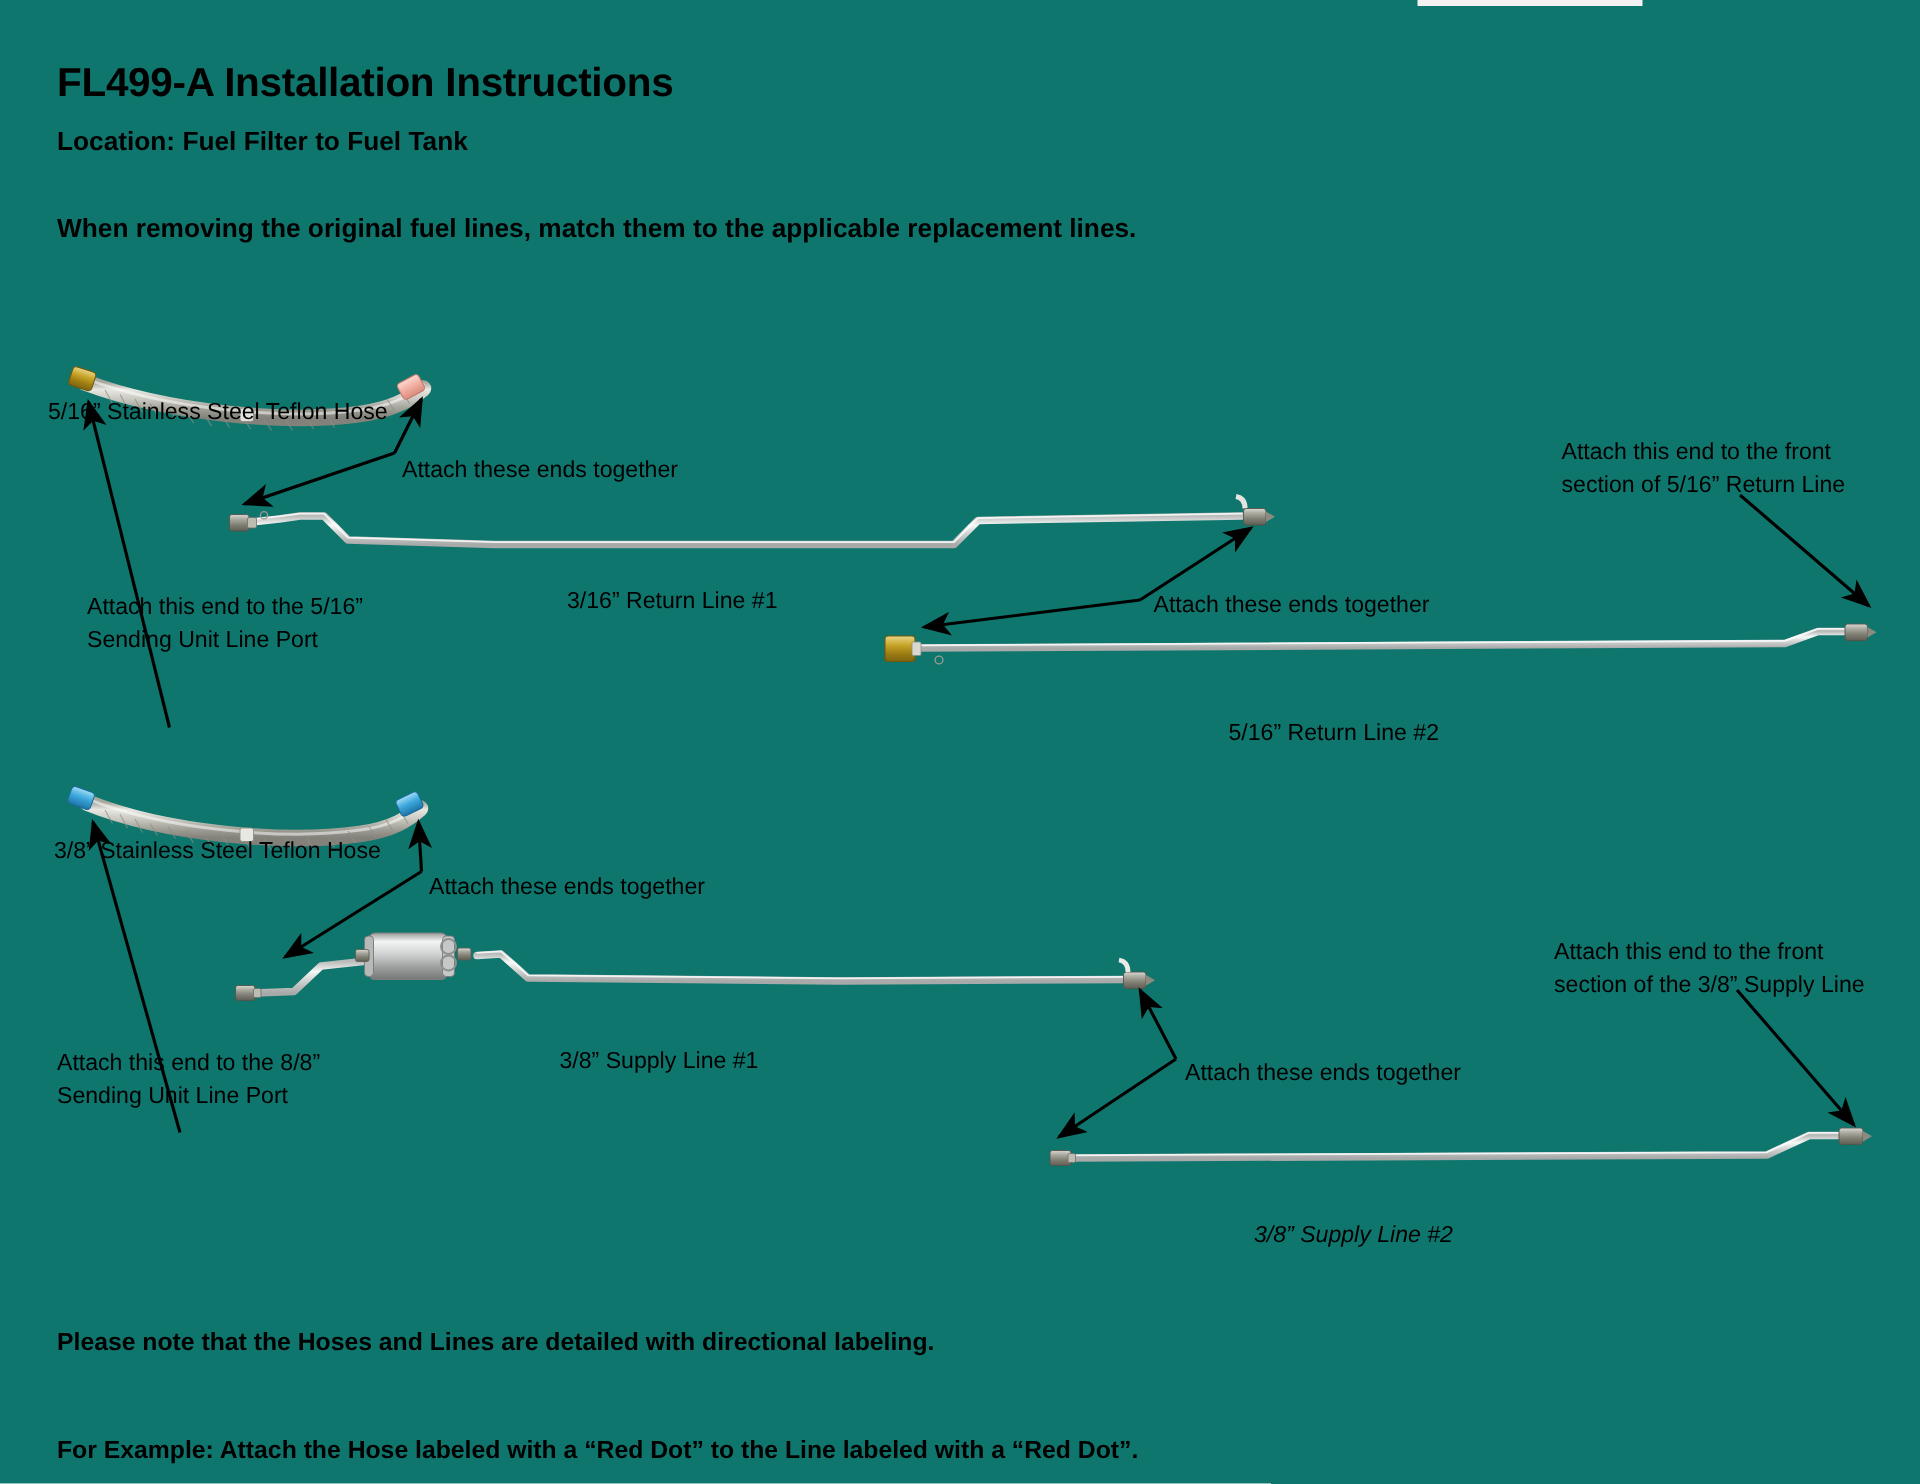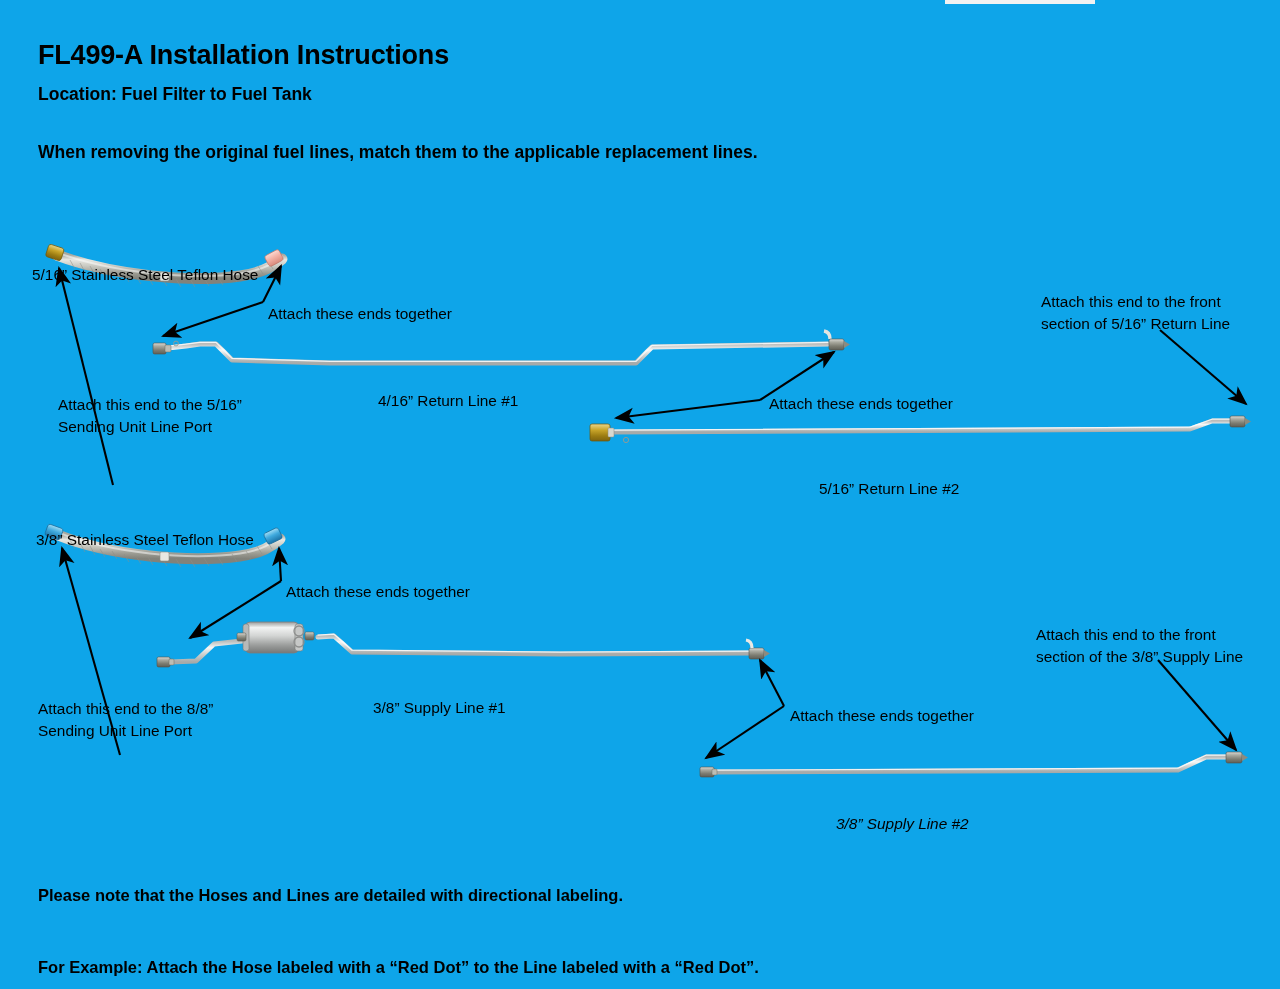--- a/index.html
+++ b/index.html
@@ -8,21 +8,21 @@
     background: #ffffff;
   }
   body {
     font-family: "Liberation Sans", sans-serif;
     color: #000000;
   }
   #page {
     position: relative;
     width: 1280px;
     height: 989px;
-    background: #0ea5e9;
+    background: #0f766e;
     overflow: hidden;
   }
 
   
   .ttl {
     position: absolute;
     font-weight: bold;
     white-space: pre;
     line-height: 1.18;
   }
@@ -305,30 +305,30 @@
     </g>
   </svg>
 
   <div class="part-label" style="left:32px; top:230px;">5/16” Stainless Steel Teflon Hose</div>
 
   <div class="anno" style="left:268px; top:303px;">Attach these ends together</div>
 
   <div class="anno" style="left:38px; top:394px;margin-left:20px;">Attach this end to the 5/16”
 Sending Unit Line Port</div>
 
-  <div class="part-label" style="left:378px; top:356px;">4/16” Return Line #1</div>
+  <div class="part-label" style="left:378px; top:356px;">3/16” Return Line #1</div>
 
   <div class="anno" style="left:769px; top:393px;">Attach these ends together</div>
 
   <div class="anno" style="left:1041px; top:291px;">Attach this end to the front
 section of 5/16” Return Line</div>
 
   <div class="part-label" style="left:819px; top:444px;">5/16” Return Line #2</div>
 
-  <div class="part-label" style="left:36px; top:495px;">3/8” Stainless Steel Teflon Hose</div>
+  <div class="part-label" style="left:36px; top:523px;">3/8” Stainless Steel Teflon Hose</div>
 
   <div class="anno" style="left:286px; top:581px;">Attach these ends together</div>
 
   <div class="anno" style="left:38px; top:698px;">Attach this end to the 8/8”
 Sending Unit Line Port</div>
 
   <div class="part-label" style="left:373px; top:663px;">3/8” Supply Line #1</div>
 
   <div class="anno" style="left:790px; top:705px;">Attach these ends together</div>
 

